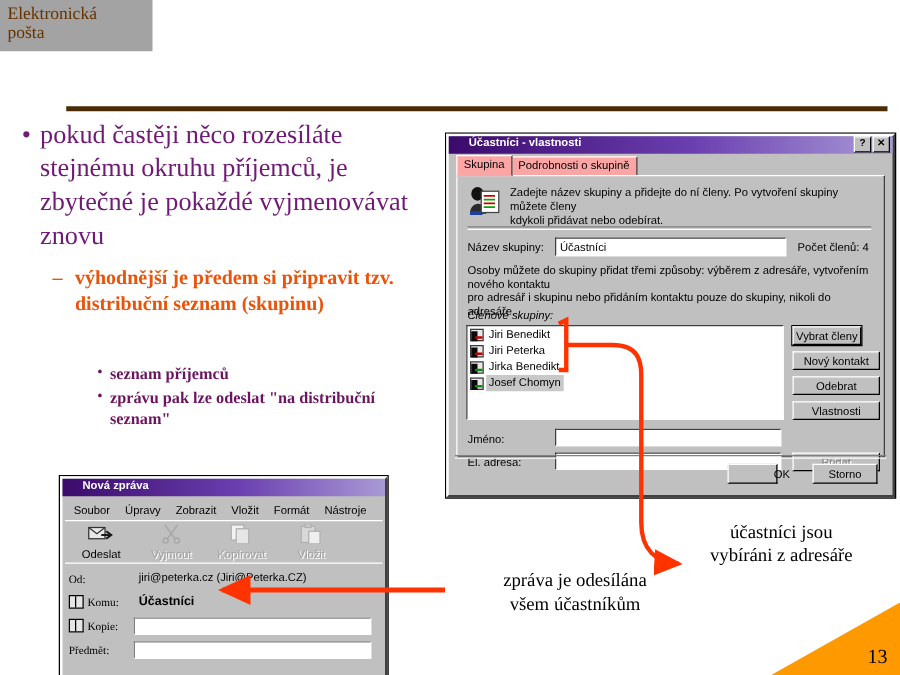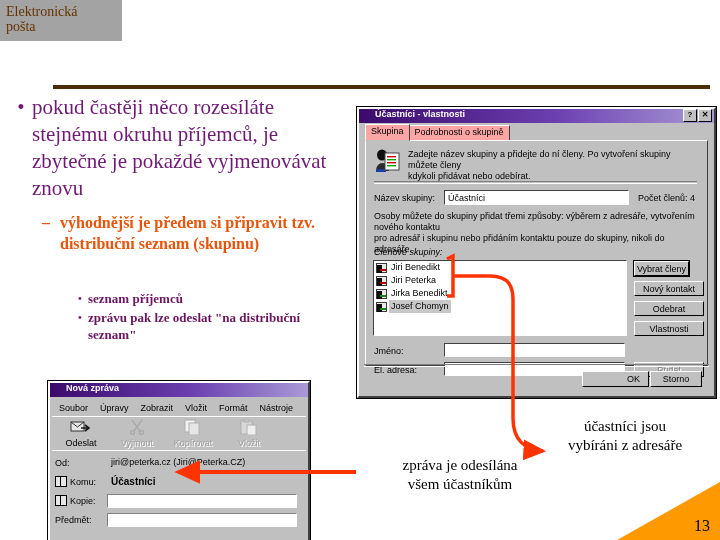--- a/index.html
+++ b/index.html
@@ -104,21 +104,21 @@
            display:flex;align-items:center;
            font-family:"Liberation Sans",sans-serif;font-size:9px;color:#000;}
   .menubar .mi{padding:0 6px;}
   .tbsep{position:absolute;left:2px;right:2px;height:1px;border-top:1px solid #fff;}
   .toolbar{position:absolute;left:3px;top:35px;right:2px;height:30px;display:flex;}
   .tbitem{width:56px;text-align:center;font-family:"Liberation Sans",sans-serif;
           font-size:9px;color:#000;}
   .tbitem.dis{color:#a0a0a0;text-shadow:1px 1px 0 #fff;}
   .tbico{height:16px;margin:1px auto 1px auto;}
   .mrow{position:absolute;left:5px;height:15px;display:flex;align-items:center;}
-  .mlbl{width:52px;font-family:Liberation Sans, sans-serif;font-size:9px;color:#000;
+  .mlbl{width:52px;font-family:Liberation Serif, serif;font-size:9px;color:#000;
         display:flex;align-items:center;}
   .bkico{width:12px;height:11px;margin-right:3px;flex:none;
          background:#e6e6e6;border:1px solid #000;box-sizing:border-box;position:relative;}
   .bkico:before{content:"";position:absolute;left:4px;top:0;width:1px;height:9px;background:#000;}
   .mval{width:190px;height:14px;box-sizing:border-box;}
   .mval.plain{background:#c0c0c0;border:none;font-family:"Liberation Sans",sans-serif;
               font-size:9px;color:#000;padding-left:4px;line-height:13px;}
   .mval.input{background:#fff;border:1px solid;border-color:#808080 #fff #fff #808080;}
   .mval.toline{background:#c0c0c0;border:none;font-family:"Liberation Sans",sans-serif;
                font-size:10px;font-weight:bold;color:#000;padding-left:4px;line-height:13px;}
@@ -235,21 +235,21 @@
       <div class="d-txt" style="position:absolute;left:8px;top:205px;">Jméno:</div>
       <div class="fld" style="position:absolute;left:78px;top:202px;width:181px;height:14px;"></div>
 
       <div class="d-txt" style="position:absolute;left:8px;top:224px;">El. adresa:</div>
       <div class="fld" style="position:absolute;left:78px;top:221px;width:181px;height:14px;"></div>
 
       <div class="btn dis" style="position:absolute;left:268px;top:221px;width:70px;height:15px;line-height:14px;">Přidat</div>
     </div>
 
     <div class="botline" style="top:255px;"></div>
-    <div class="btn" style="position:absolute;left:223px;top:262px;width:67px;height:16px;line-height:15px;padding-left:36px;">OK</div>
+    <div class="btn" style="position:absolute;left:223px;top:262px;width:40px;height:16px;line-height:15px;padding-left:36px;">OK</div>
     <div class="btn" style="position:absolute;left:291px;top:262px;width:52px;height:16px;line-height:15px;">Storno</div>
   </div>
 
   <div class="win" id="dlgMsg">
     <div class="tbar">
       <div class="cap">Nová zpráva</div>
     </div>
 
     <div class="menubar">
       <span class="mi">Soubor</span>

